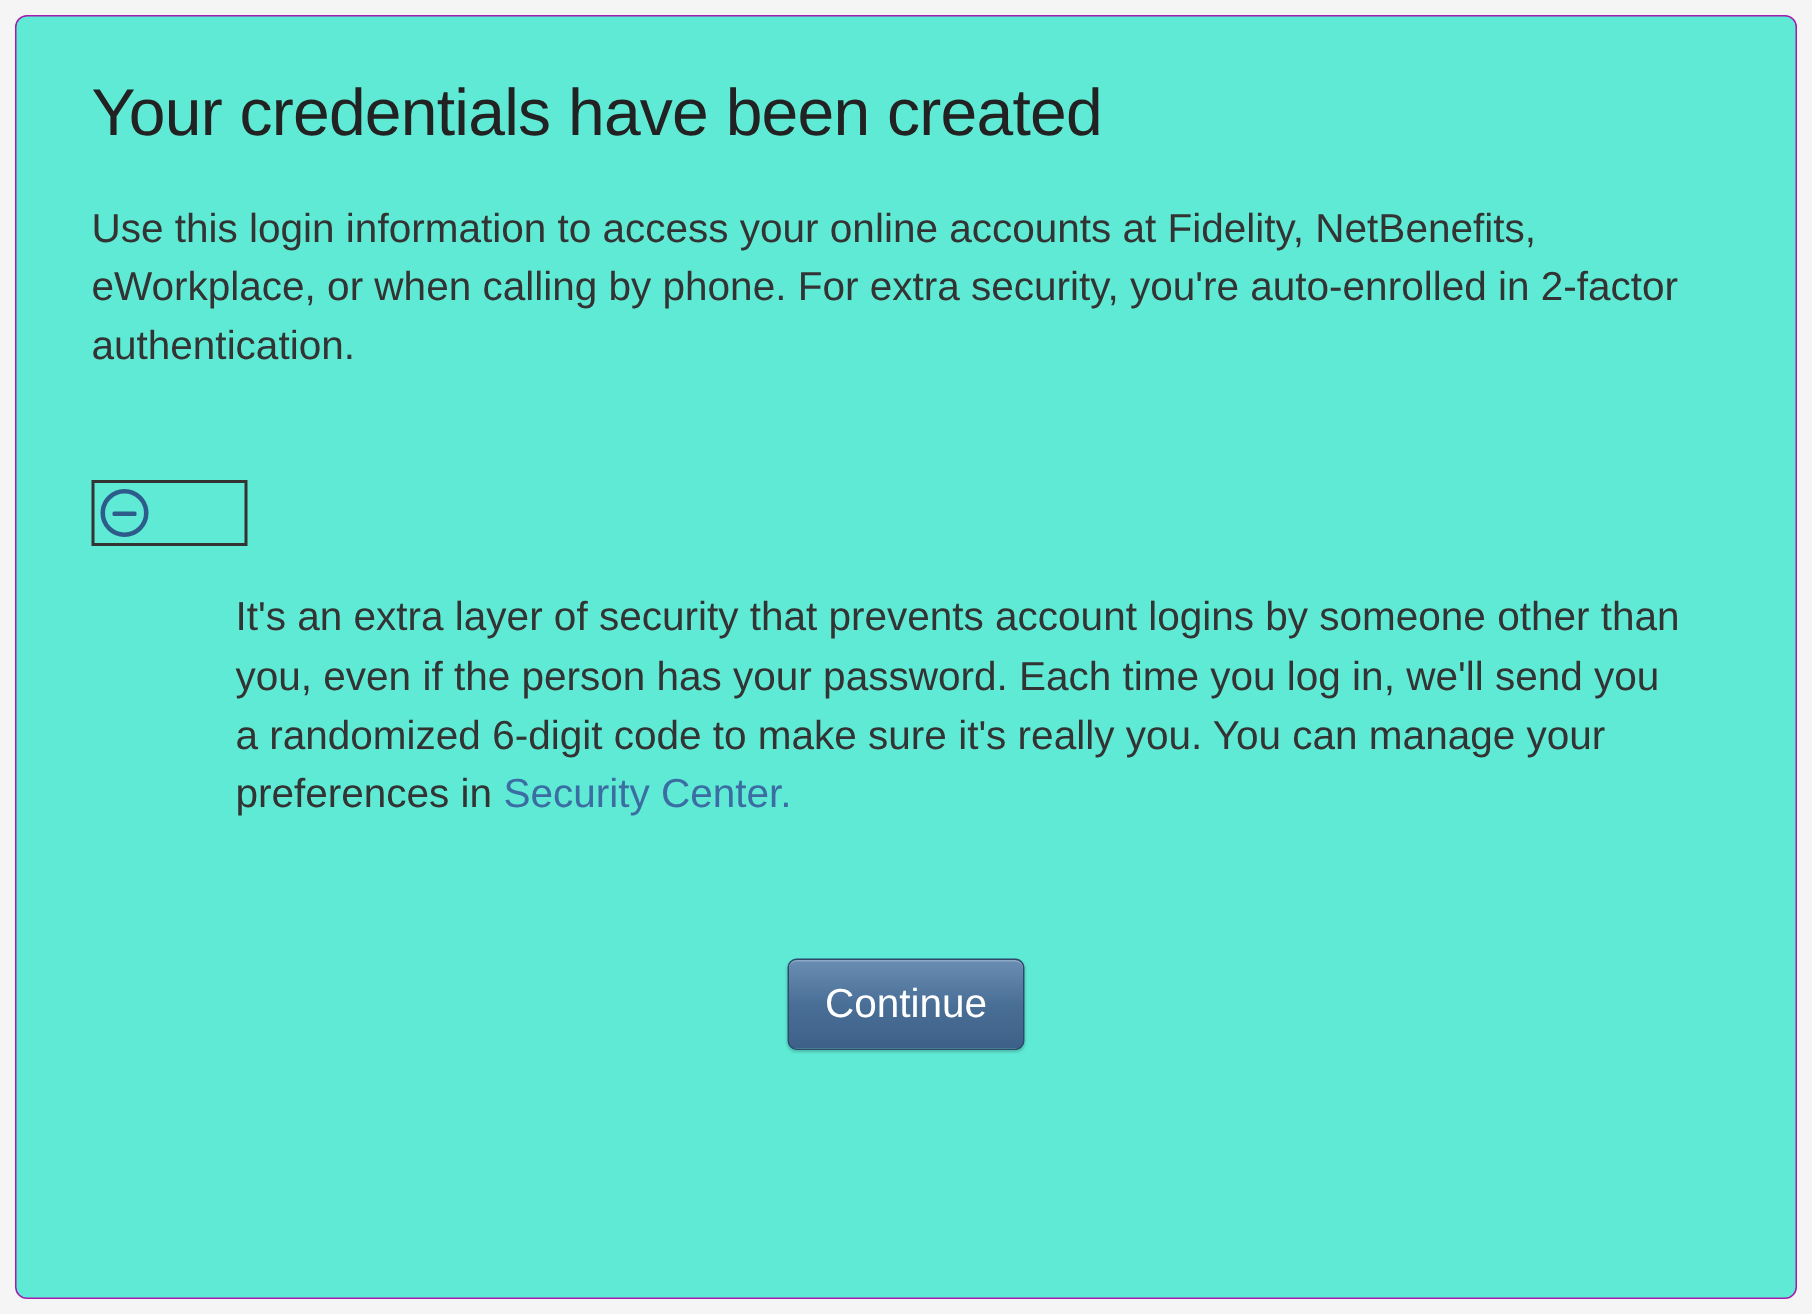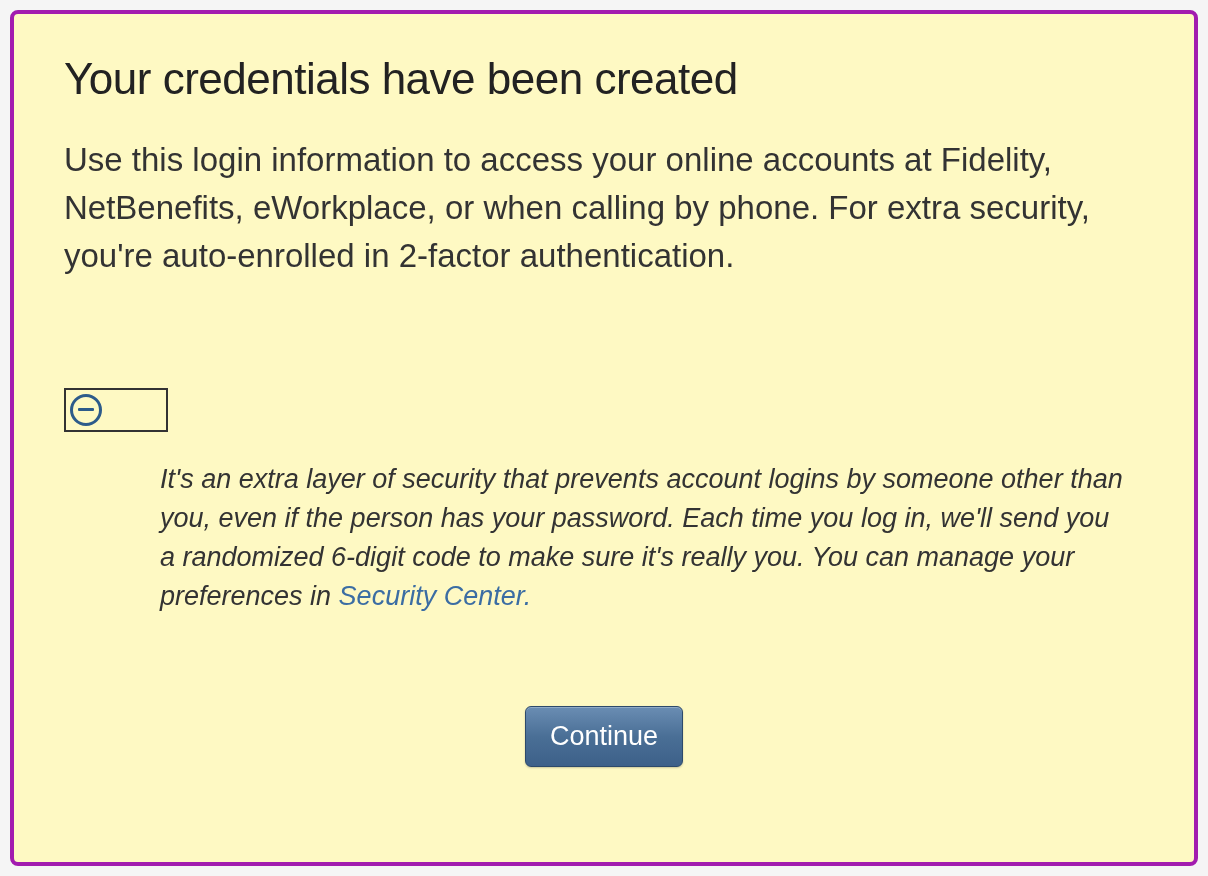--- a/index.html
+++ b/index.html
@@ -10,41 +10,41 @@
     
     body {
       font-family: -apple-system, BlinkMacSystemFont, "Segoe UI", Helvetica, Arial, sans-serif;
       background: #f5f5f5;
       padding: 10px;
       width: 1208px;
       height: 876px;
     }
     
     .card {
-      background: #fef9c3;
-      border: 4px solid #a21caf;
+      background: #5eead4;
+      border: 1px solid #a21caf;
       border-radius: 8px;
       padding: 40px 50px 50px 50px;
       width: 100%;
       height: 856px;
     }
     
     .page-title {
       font-size: 44px;
       font-weight: 400;
       color: #222222;
       margin-bottom: 32px;
       letter-spacing: -0.5px;
     }
     
     .intro-text {
-      font-size: 33px;
+      font-size: 27px;
       line-height: 1.45;
       color: #333333;
-      margin-bottom: 108px;
+      margin-bottom: 70px;
       font-weight: 400;
     }
     
     .accordion-header {
       display: inline-flex;
       align-items: center;
       border: 2px solid #333333;
       padding: 4px 10px 4px 4px;
       cursor: pointer;
       user-select: none;
@@ -76,21 +76,20 @@
     .accordion-title {
       font-size: 27px;
       color: #2d5b8a;
       font-weight: 400;
     }
     
     .accordion-body {
       padding-left: 96px;
       padding-right: 20px;
       margin-bottom: 90px;
-      font-style: italic;
     }
     
     .accordion-text {
       font-size: 27px;
       line-height: 1.45;
       color: #333333;
       display: inline;
     }
     
     .security-link {

